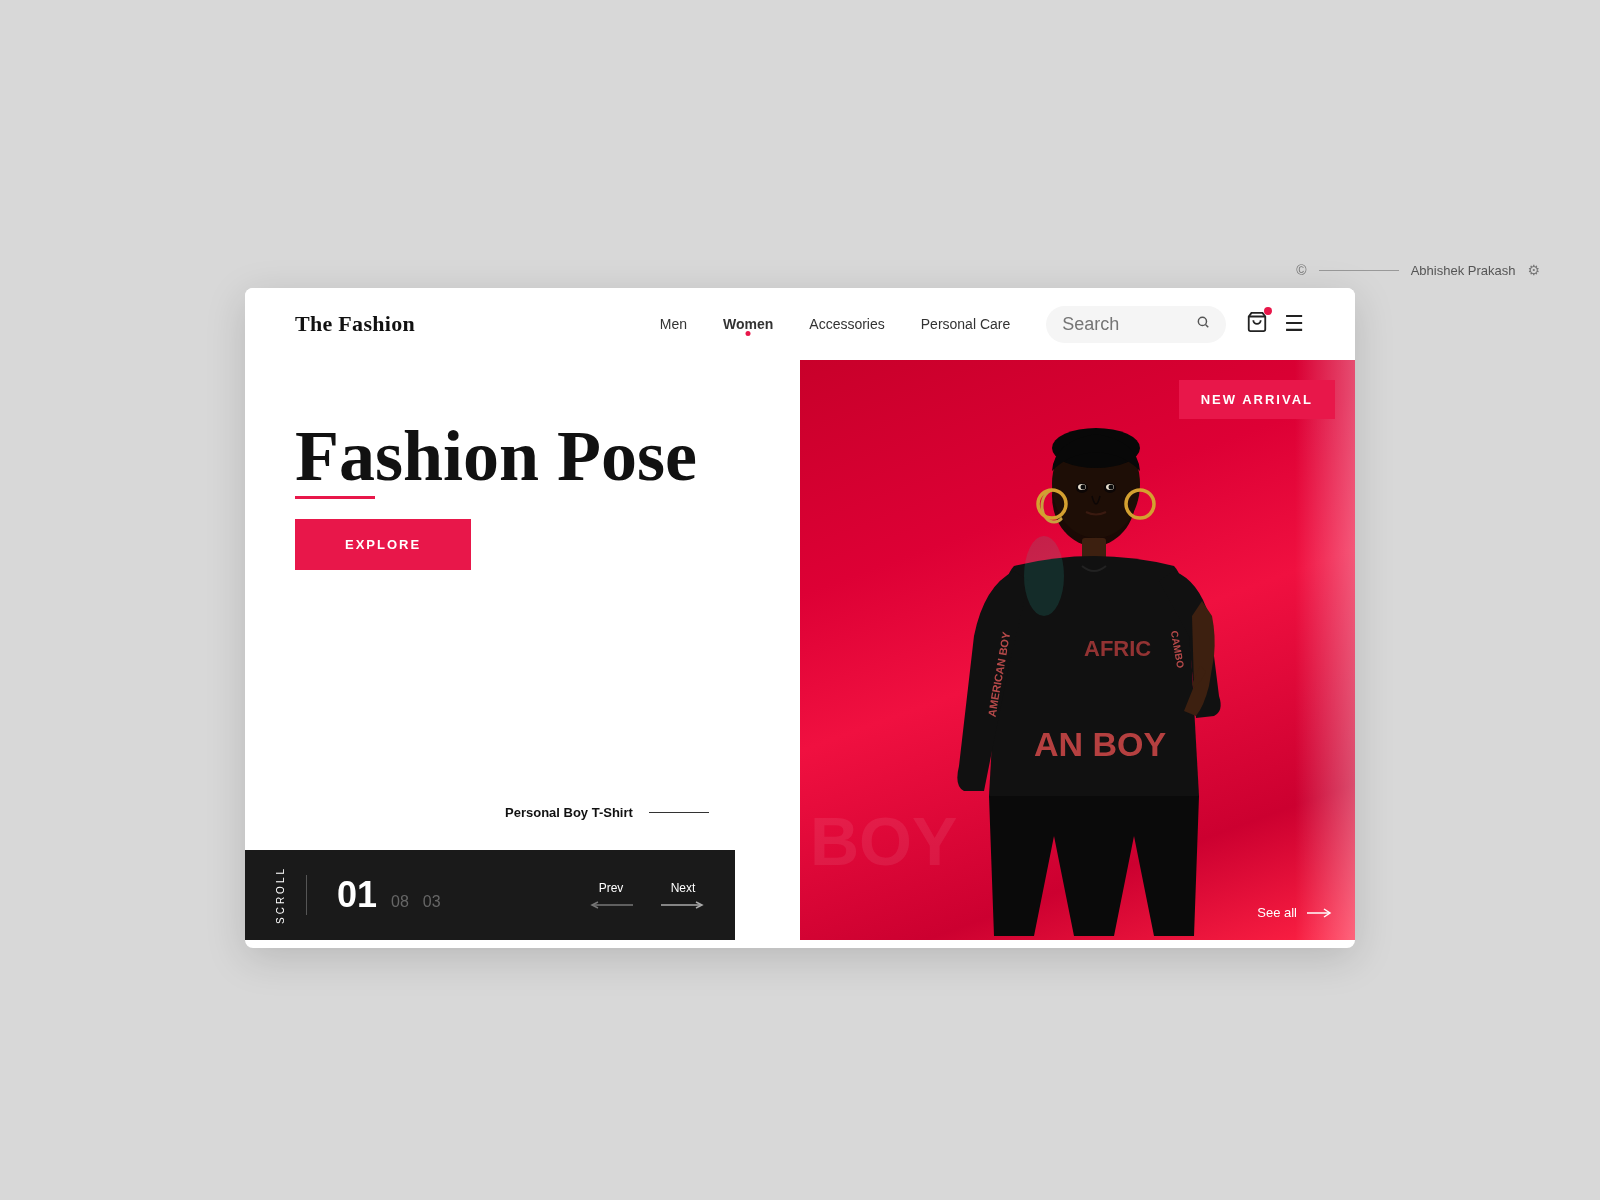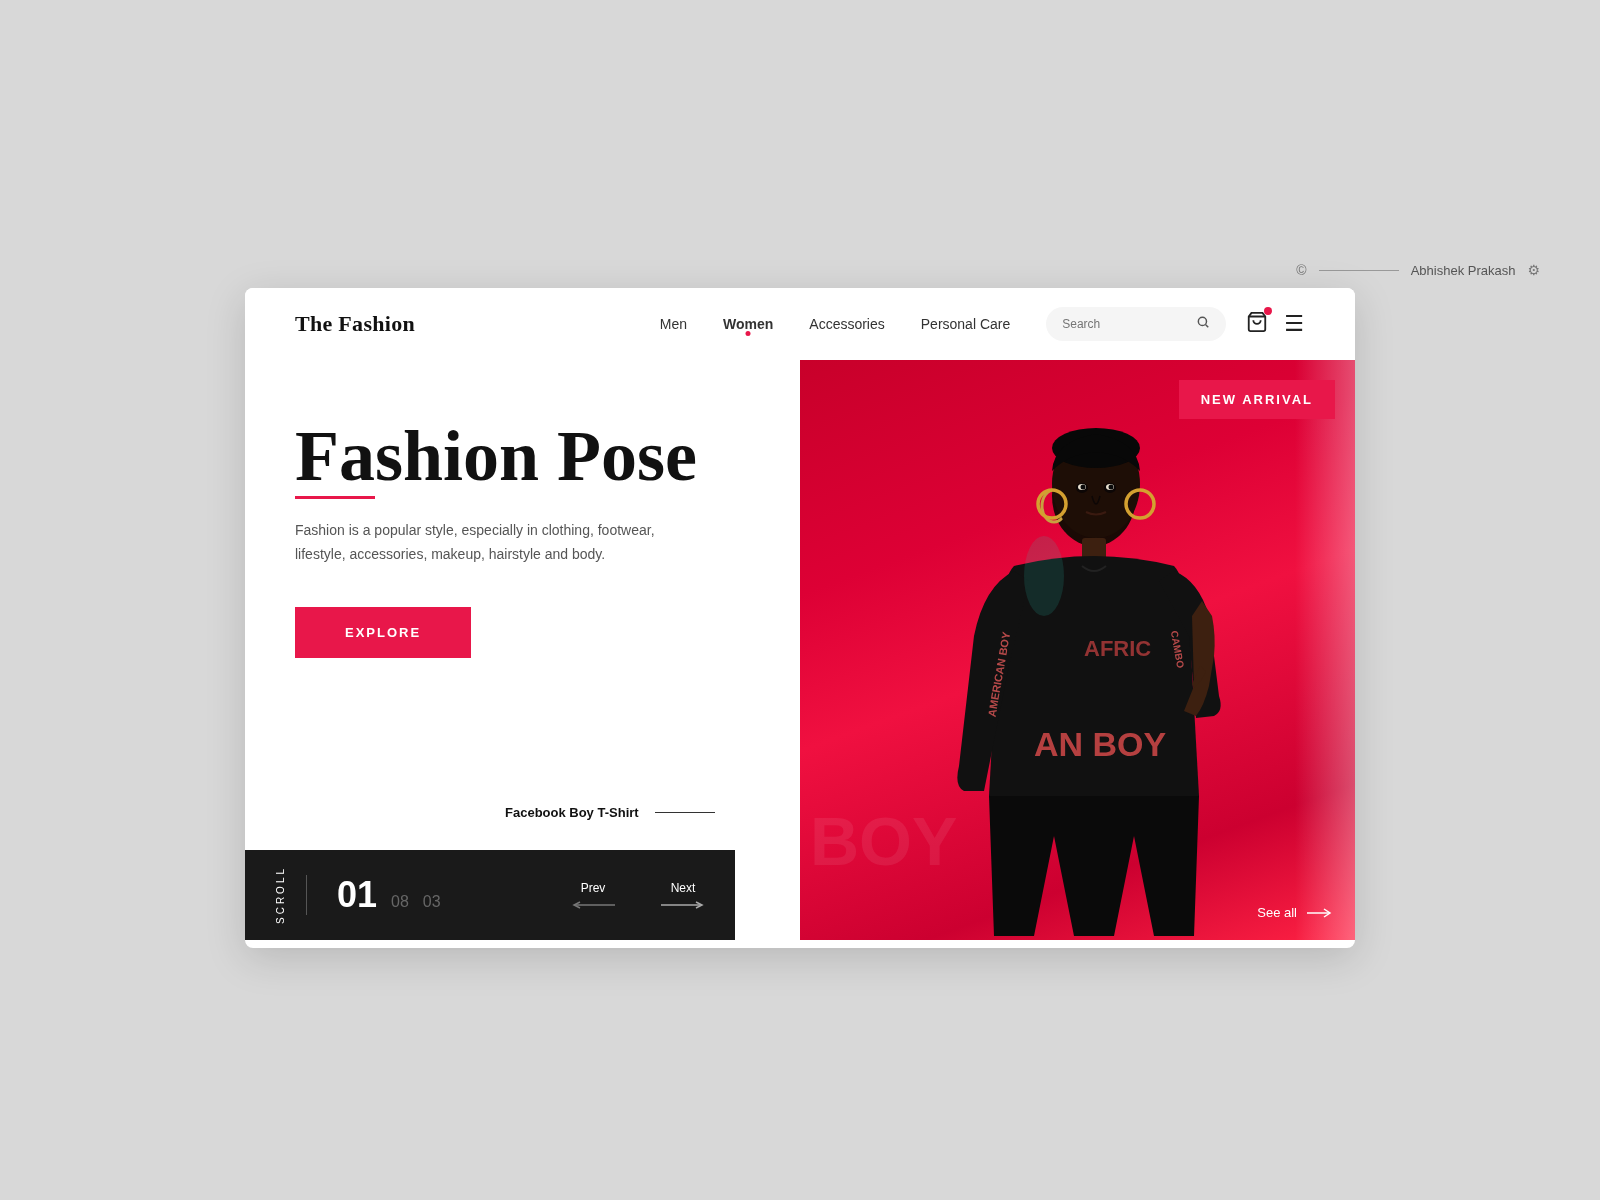--- a/index.html
+++ b/index.html
@@ -105,21 +105,21 @@
       border-radius: 50px;
       padding: 8px 16px;
       gap: 8px;
       margin-left: 36px;
       width: 180px;
     }
 
     .search-bar input {
       border: none;
       background: transparent;
-      font-size: 12px;
+      font-size: 18px;
       color: #333;
       outline: none;
       width: 100%;
       font-family: Arial, sans-serif;
     }
 
     .search-icon {
       font-size: 14px;
       color: #555;
       flex-shrink: 0;
@@ -330,21 +330,21 @@
     }
 
     .slide-num-inactive {
       font-size: 16px;
       color: #666;
       font-family: Arial, sans-serif;
     }
 
     .slide-nav {
       display: flex;
-      gap: 46px;
+      gap: 28px;
     }
 
     .slide-nav-btn {
       display: flex;
       flex-direction: column;
       align-items: center;
       gap: 6px;
       cursor: pointer;
     }
 
@@ -431,25 +431,24 @@
       </div>
       <span style="font-size:22px; color:#222; cursor:pointer; letter-spacing:1px; font-family:Arial;">☰</span>
     </div>
   </header>
 
   <div class="hero">
 
     <div class="hero-left">
       <h1 class="hero-title">Fashion Pose</h1>
       <div class="hero-underline"></div>
-      <p class="hero-desc">Fashion is a popular style, especially in clothing, footwear, lifestyle, accessories, makeup, hairstyle and body.</p>
       <button class="explore-btn">EXPLORE</button>
 
       <div class="product-label">
-        <span class="product-label-text">Facebook Boy T-Shirt</span>
+        <span class="product-label-text">Personal Boy T-Shirt</span>
         <div class="product-label-line"></div>
       </div>
     </div>
 
     <div class="hero-right">
       <div class="fashion-image-container">
 
         <div class="new-arrival">NEW ARRIVAL</div>
 
         <div style="position:absolute; bottom:0; left:50%; transform:translateX(-45%); z-index:3;">

